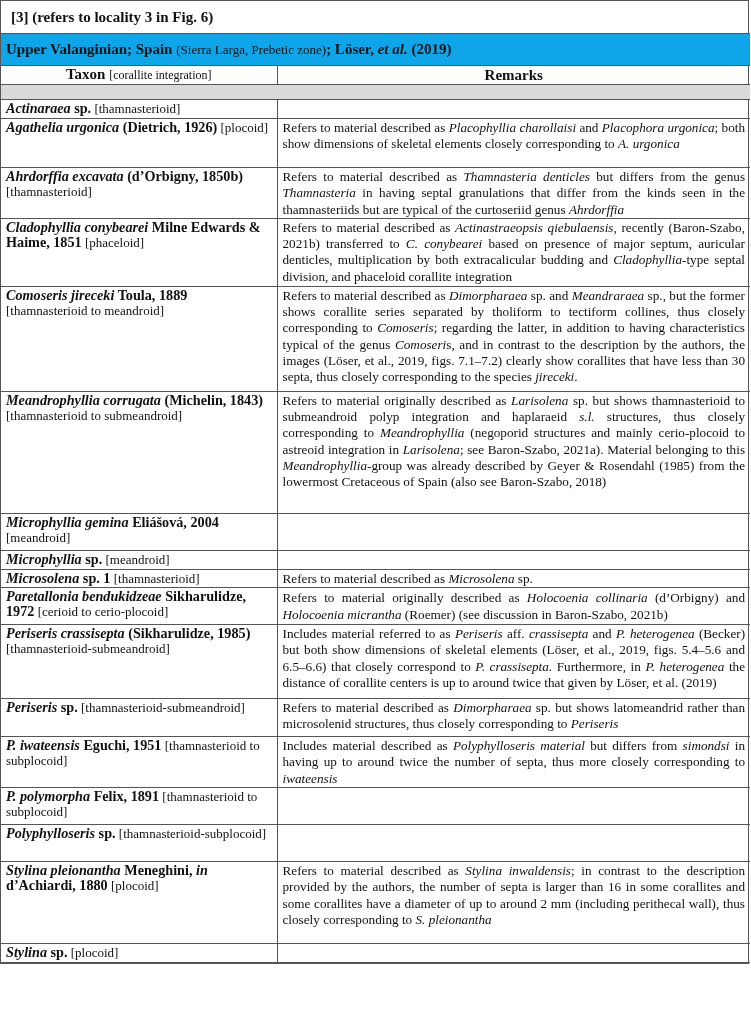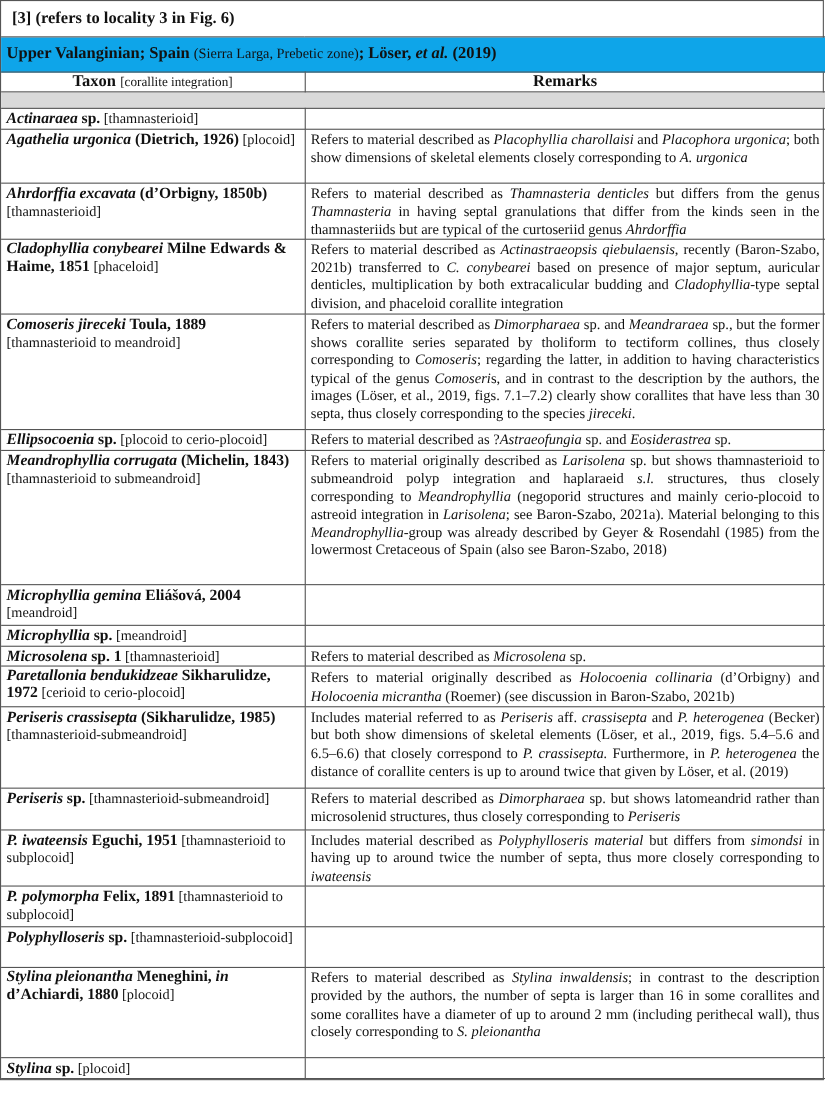--- a/index.html
+++ b/index.html
@@ -62,24 +62,20 @@
           <td class="remarks"><span>Refers to material described as </span><span class="i">Thamnasteria denticles</span><span> but differs from the genus </span><span class="i">Thamnasteria</span><span> in having septal granulations that differ from the kinds seen in the thamnasteriids but are typical of the curtoseriid genus </span><span class="i">Ahrdorffia</span></td>
         </tr>
         <tr class="data-row" style="height: 68px; margin-top: 36px;">
           <td class="taxon"><span class="bi">Cladophyllia conybearei</span><span class="b"> Milne Edwards &amp; Haime, 1851</span><span class="n"> [phaceloid]</span></td>
           <td class="remarks"><span>Refers to material described as </span><span class="i">Actinastraeopsis qiebulaensis</span><span>, recently (Baron-Szabo, 2021b) transferred to </span><span class="i">C. conybearei</span><span> based on presence of major septum, auricular denticles, multiplication by both extracalicular budding and </span><span class="i">Cladophyllia</span><span>-type septal division, and phaceloid corallite integration</span></td>
         </tr>
         <tr class="data-row" style="height: 105px;">
           <td class="taxon"><span class="bi">Comoseris jireceki</span><span class="b"> Toula, 1889</span><span class="n"> [thamnasterioid to meandroid]</span></td>
           <td class="remarks"><span>Refers to material described as </span><span class="i">Dimorpharaea</span><span> sp. and </span><span class="i">Meandraraea</span><span> sp., but the former shows corallite series separated by tholiform to tectiform collines, thus closely corresponding to </span><span class="i">Comoseris</span><span>; regarding the latter, in addition to having characteristics typical of the genus </span><span class="i">Comoseri</span><span>s, and in contrast to the description by the authors, the images (Löser, et al., 2019, figs. 7.1–7.2) clearly show corallites that have less than 30 septa, thus closely corresponding to the species </span><span class="i">jireceki</span><span>.</span></td>
         </tr>
-        <tr class="data-row" style="height: 19px;">
-          <td class="taxon"><span class="bi">Ellipsocoenia</span><span class="b"> sp.</span><span class="n"> [plocoid to cerio-plocoid]</span></td>
-          <td class="remarks"><span>Refers to material described as ?</span><span class="i">Astraeofungia</span><span> sp.  and </span><span class="i">Eosiderastrea</span><span> sp.</span></td>
-        </tr>
         <tr class="data-row" style="height: 122px;">
           <td class="taxon"><span class="bi">Meandrophyllia corrugata</span><span class="b"> (Michelin, 1843)</span><span class="n"> [thamnasterioid to submeandroid]</span></td>
           <td class="remarks"><span>Refers to material originally described as </span><span class="i">Larisolena</span><span> sp. but shows thamnasterioid to submeandroid polyp integration and haplaraeid </span><span class="i">s.l.</span><span> structures, thus closely corresponding to </span><span class="i">Meandrophyllia</span><span> (negoporid structures and mainly cerio-plocoid to astreoid integration in </span><span class="i">Larisolena</span><span>; see Baron-Szabo, 2021a). Material belonging to this </span><span class="i">Meandrophyllia</span><span>-group was already described by Geyer &amp; Rosendahl (1985) from the lowermost Cretaceous of Spain (also see Baron-Szabo, 2018)</span></td>
         </tr>
         <tr class="data-row" style="height: 37px; margin-top: 39px;">
           <td class="taxon"><span class="bi">Microphyllia gemina</span><span class="b"> Eliášová, 2004</span><span class="n"> [meandroid]</span></td>
           <td class="remarks"></td>
         </tr>
         <tr class="data-row" style="height: 19px;">
           <td class="taxon"><span class="bi">Microphyllia</span><span class="b"> sp.</span><span class="n"> [meandroid]</span></td>

